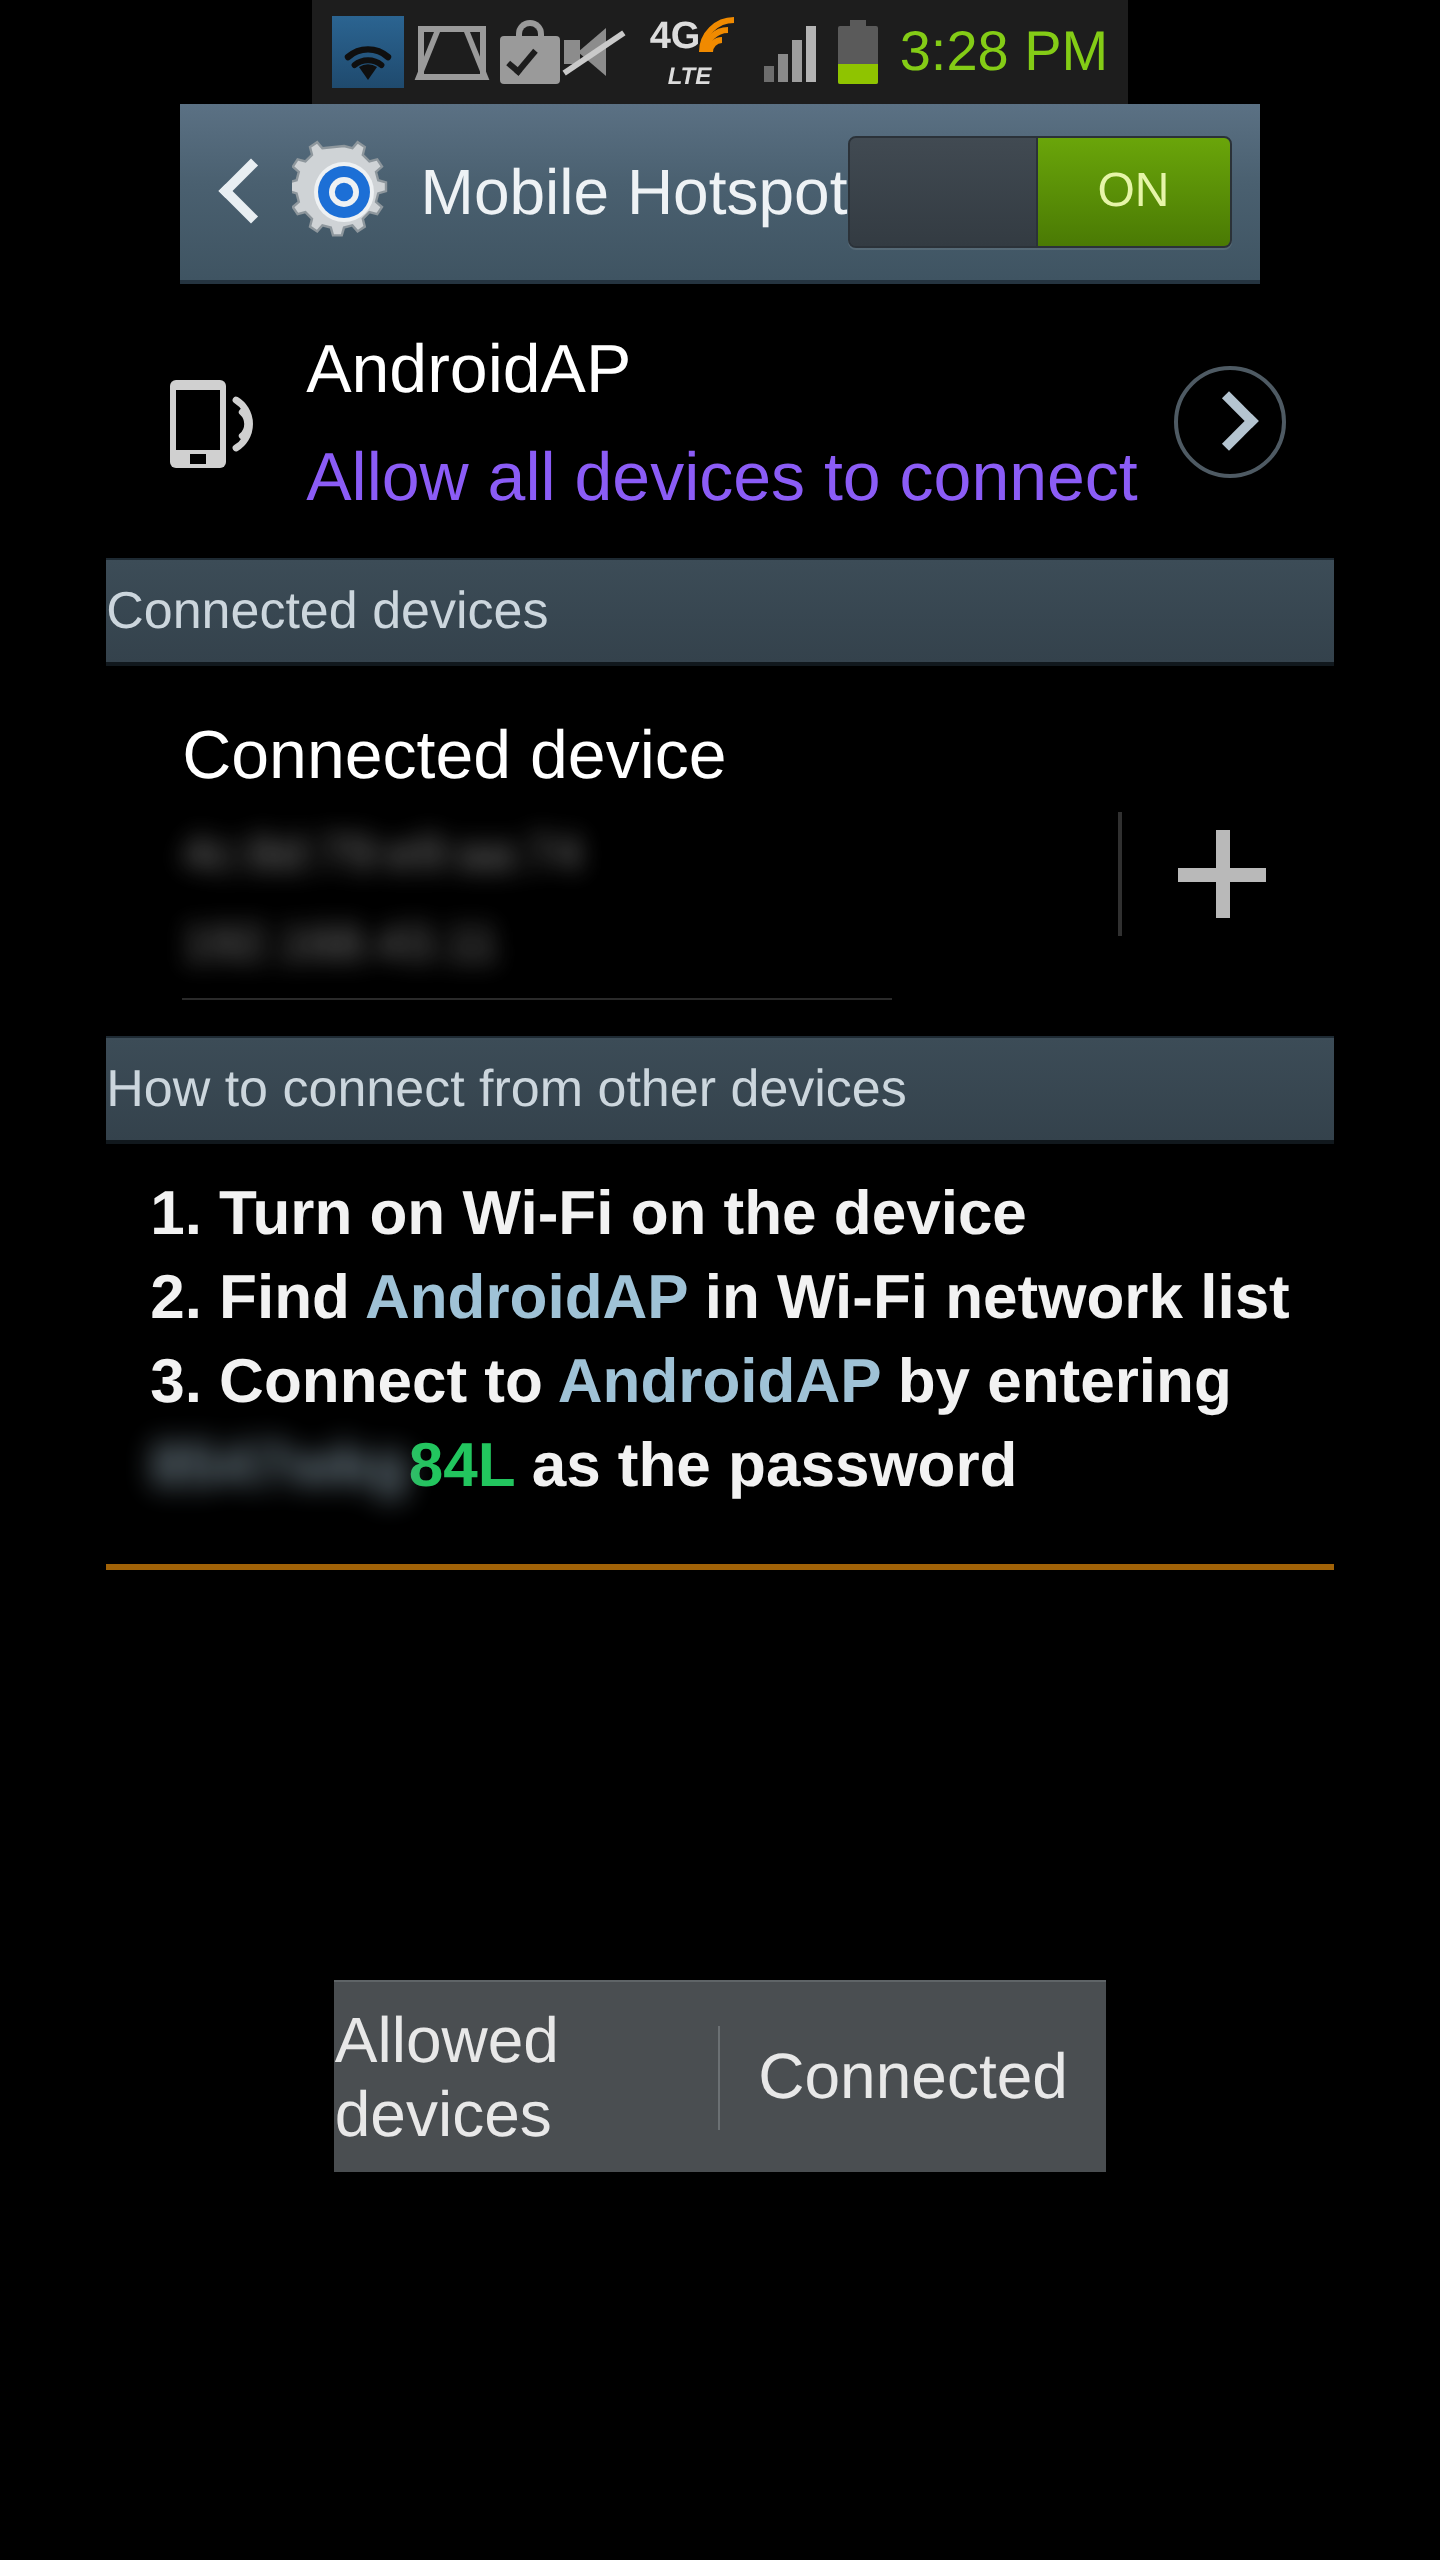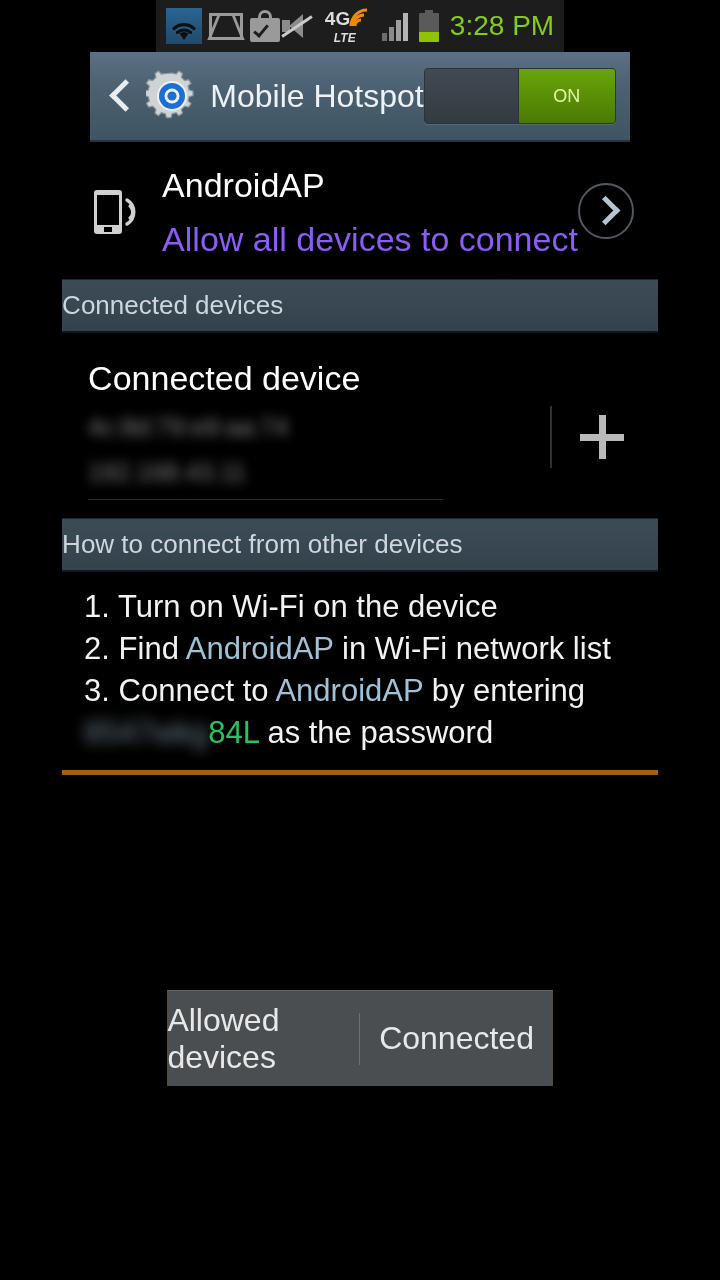--- a/index.html
+++ b/index.html
@@ -158,21 +158,21 @@
     width: 192px; height: 56px; border-radius: 4px;
     background: #384048; border: 1px solid #2b3239;
     display: flex; box-sizing: border-box; overflow: hidden;
     box-shadow: 0 1px 0 rgba(255,255,255,0.10);
     flex: 0 0 auto; cursor: pointer;
   }
   .toggle .track-off { flex: 1 1 auto; background: linear-gradient(180deg,#414a52,#333b42); }
   .toggle .thumb-on {
     width: 96px; background: linear-gradient(180deg,#6aa50a 0%,#4a7a04 100%);
     display: flex; align-items: center; justify-content: center;
-    color: #e6f5a8; font-size: 18px; font-weight: normal;
+    color: #e6f5a8; font-size: 24px; font-weight: normal;
     border-left: 1px solid #2b3239;
   }
 
   
   .content { flex: 1 1 auto; background: #000; overflow: hidden; }
 
   .ap-row {
     height: 137px; display: flex; align-items: center;
     padding: 0 24px 0 26px; box-sizing: border-box; cursor: pointer;
   }
@@ -197,21 +197,21 @@
     border-top: 1px solid #1e2a33;
     border-bottom: 2px solid #11181d;
     display: flex; align-items: center;
     box-sizing: border-box;
     color: #ccd6dd; font-size: 26px;
   }
 
   .dev-block {
     padding: 22px 24px 18px 26px; box-sizing: border-box;
     display: flex; align-items: flex-start;
-    position: relative; min-height: 175px;
+    position: relative; min-height: 175px; margin-left: 12px;
   }
   .dev-left { flex: 1 1 auto; min-width: 0; }
   .dev-title { color: #ffffff; font-size: 34px; line-height: 46px; }
   .dev-redacted {
     color: #9a9a9a; font-size: 25px; line-height: 37px;
     filter: blur(6px); opacity: 0.85; margin-top: 8px;
     font-family: "Liberation Sans", sans-serif;
   }
   .dev-underline {
     width: 355px; height: 1px; background: #2a2a2a; margin-top: 8px;
@@ -224,22 +224,23 @@
   .plus-btn {
     width: 44px; height: 44px; position: relative; cursor: pointer; margin-right: 10px;
   }
   .plus-btn:before, .plus-btn:after {
     content: ""; position: absolute; background: #b9b9b9;
   }
   .plus-btn:before { left: 0; top: 19px; width: 44px; height: 7px; }
   .plus-btn:after  { top: 0; left: 19px; height: 44px; width: 7px; }
 
   .howto {
-    padding: 14px 22px 16px 22px; box-sizing: border-box;
-    border-bottom: 5px solid #a16207;
+    padding: 14px 22px 28px 22px; box-sizing: border-box;
+    border-bottom: 3px solid #a16207;
+    font-weight: bold;
   }
   .howto-line {
     color: #f2f2f2; font-size: 31px; line-height: 42px;
     white-space: nowrap;
   }
   .howto-line.wrap { white-space: normal; }
   .ssid-accent { color: #9fc2d6; }
   .pw-accent { color: #22c55e; }
   .pw-redacted {
     color: #7f939f; filter: blur(7px); opacity: 0.9;

